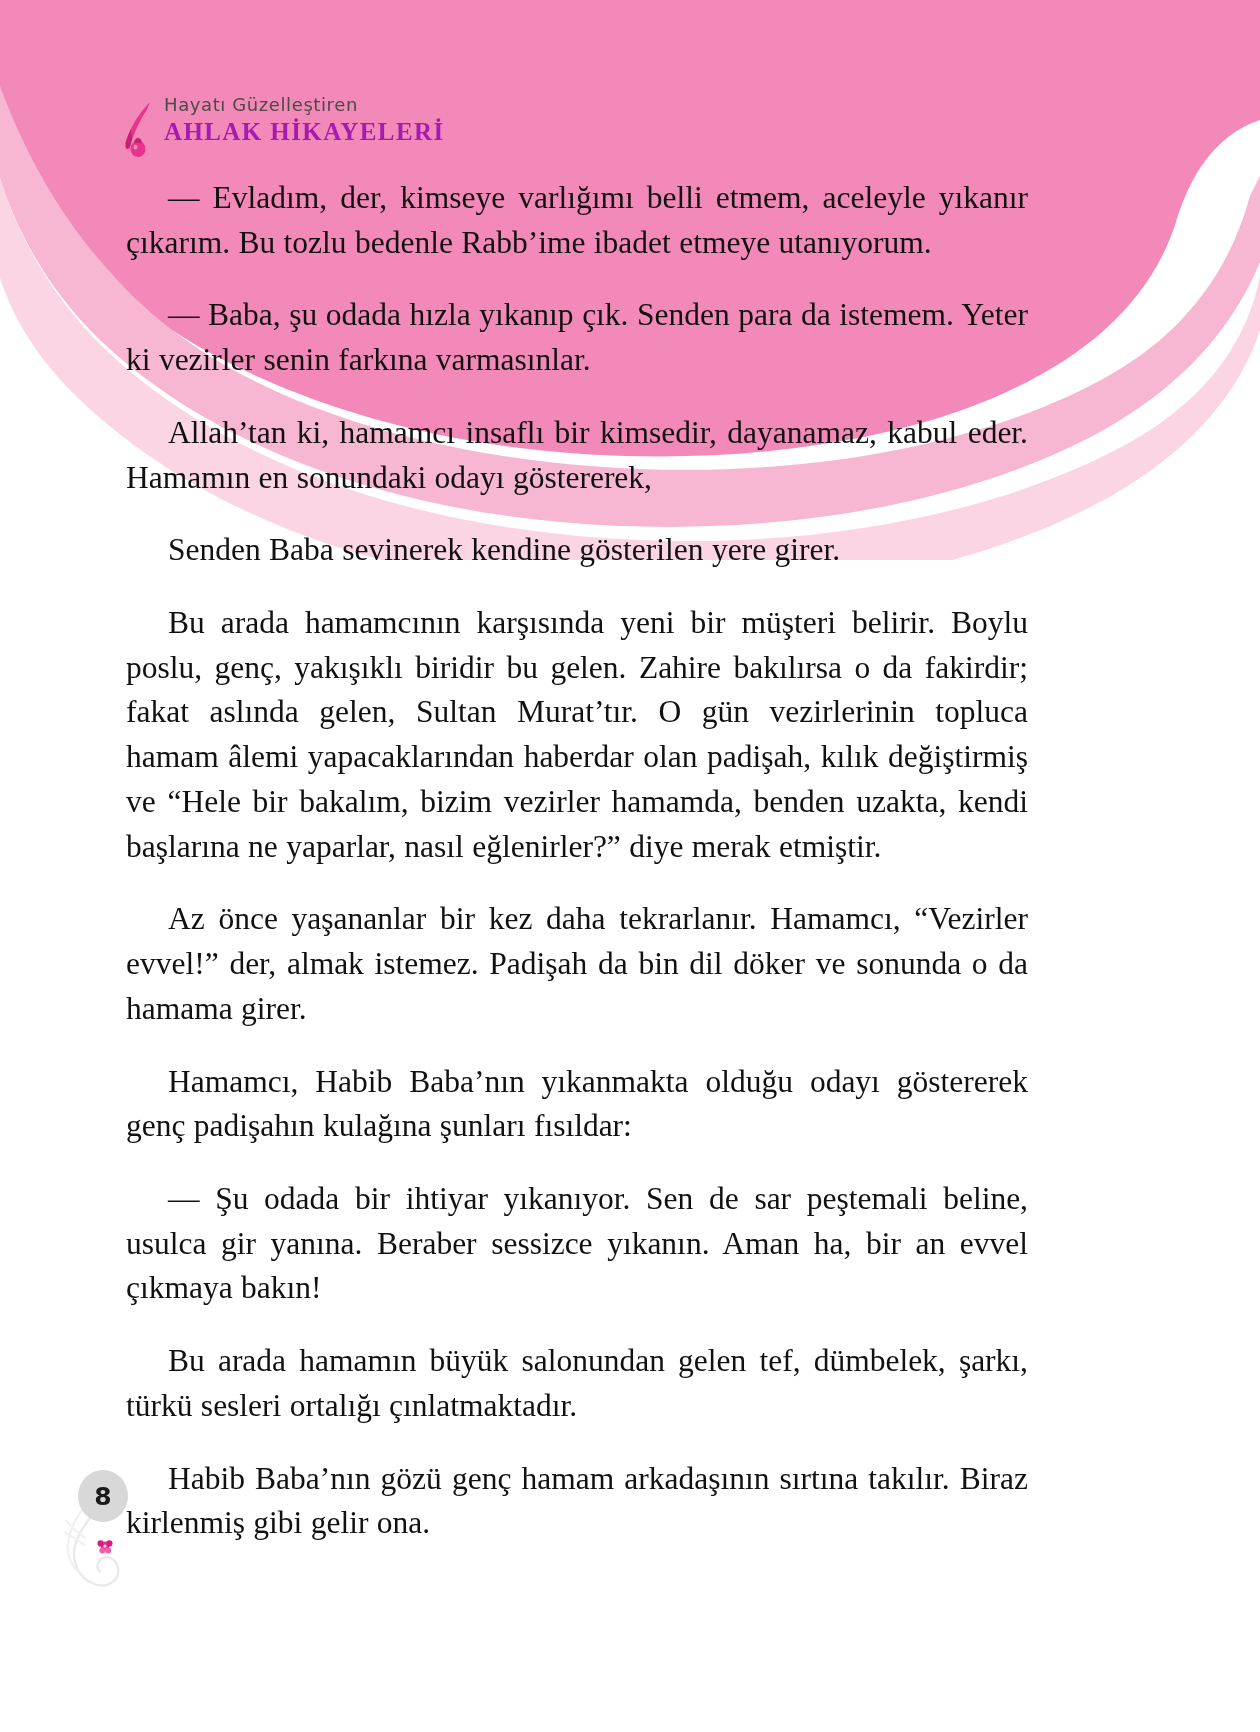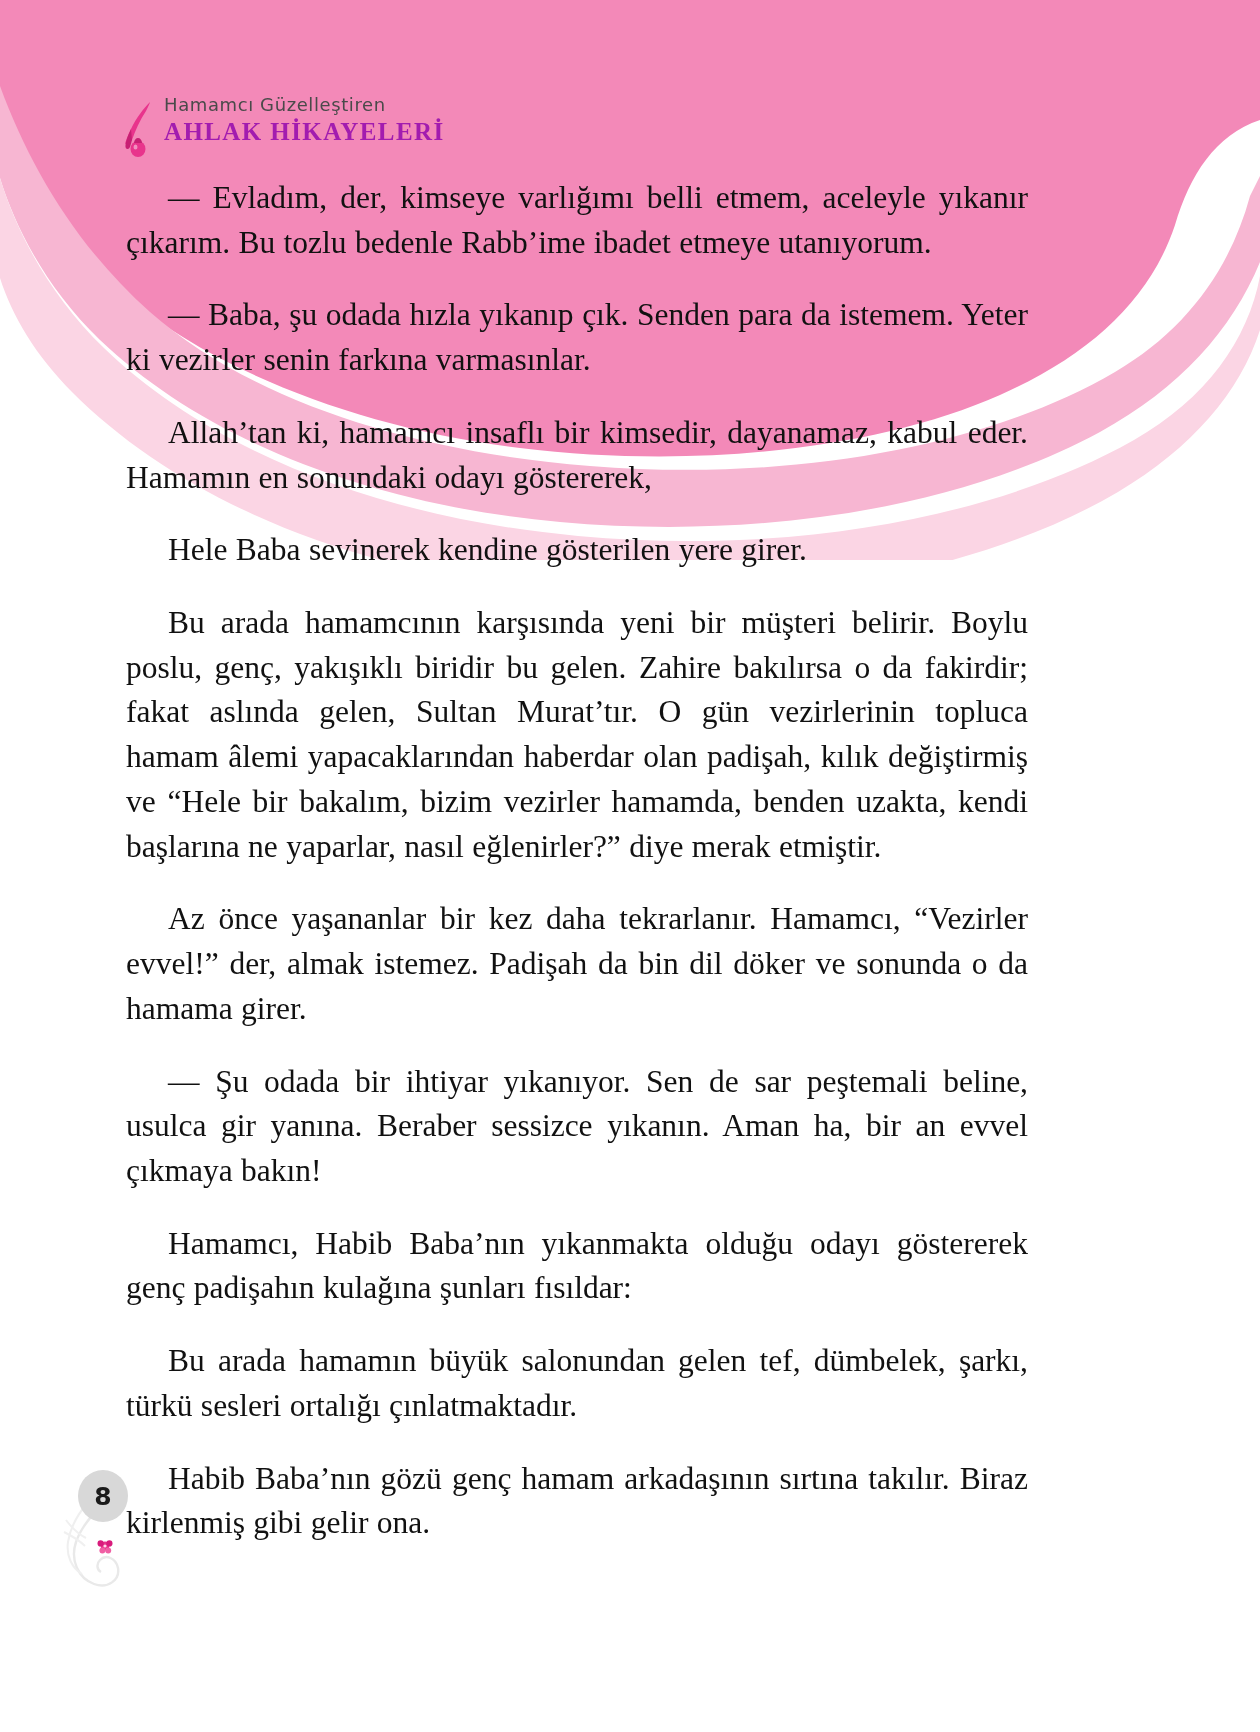--- a/index.html
+++ b/index.html
@@ -155,34 +155,34 @@
 
   <div class="logo">
     <svg class="logo-quill" viewBox="0 0 36 58" xmlns="http://www.w3.org/2000/svg">
       <path d="M30,2 C24,8 16,18 11,29 C8,35 6,40 5,44 L12,40 C15,31 20,20 26,11 C28,7 29.5,4 30,2 Z" fill="#e8348c"></path>
       <path d="M11,29 C8,35 6,41 5.5,45 C5.2,47.5 6,49 7.5,49 C9,49 10,47.5 10.6,45 L12,40 Z" fill="#c71f73"></path>
       <ellipse cx="18" cy="49" rx="7.5" ry="8" fill="#e8348c"></ellipse>
       <path d="M14,43 C14,40 16,38 18,38 C20,38 22,40 22,43 Z" fill="#c71f73"></path>
       <ellipse cx="15.5" cy="47" rx="2" ry="2.5" fill="#ffffff" opacity="0.45"></ellipse>
     </svg>
     <div class="logo-text">
-      <span class="logo-line1">Hamamcı Güzelleştiren</span>
+      <span class="logo-line1">Hayatı Güzelleştiren</span>
       <span class="logo-line2">AHLAK HİKAYELERİ</span>
     </div>
   </div>
 
   <div class="content">
     <p class="para">— Evladım, der, kimseye varlığımı belli etmem, aceleyle yıkanır çıkarım. Bu tozlu bedenle Rabb’ime ibadet etmeye utanıyorum.</p>
     <p class="para">— Baba, şu odada hızla yıkanıp çık. Senden para da istemem. Yeter ki vezirler senin farkına varmasınlar.</p>
     <p class="para">Allah’tan ki, hamamcı insaflı bir kimsedir, dayanamaz, kabul eder. Hamamın en sonundaki odayı göstererek,</p>
-    <p class="para">Hele Baba sevinerek kendine gösterilen yere girer.</p>
+    <p class="para">Senden Baba sevinerek kendine gösterilen yere girer.</p>
     <p class="para">Bu arada hamamcının karşısında yeni bir müşteri belirir. Boylu poslu, genç, yakışıklı biridir bu gelen. Zahire bakılırsa o da fakirdir; fakat aslında gelen, Sultan Murat’tır. O gün vezirlerinin topluca hamam âlemi yapacaklarından haberdar olan padişah, kılık değiştirmiş ve “Hele bir bakalım, bizim vezirler hamamda, benden uzakta, kendi başlarına ne yaparlar, nasıl eğlenirler?” diye merak etmiştir.</p>
     <p class="para">Az önce yaşananlar bir kez daha tekrarlanır. Hamamcı, “Vezirler evvel!” der, almak istemez. Padişah da bin dil döker ve sonunda o da hamama girer.</p>
+    <p class="para">Hamamcı, Habib Baba’nın yıkanmakta olduğu odayı göstererek genç padişahın kulağına şunları fısıldar:</p>
     <p class="para">— Şu odada bir ihtiyar yıkanıyor. Sen de sar peştemali beline, usulca gir yanına. Beraber sessizce yıkanın. Aman ha, bir an evvel çıkmaya bakın!</p>
-    <p class="para">Hamamcı, Habib Baba’nın yıkanmakta olduğu odayı göstererek genç padişahın kulağına şunları fısıldar:</p>
     <p class="para">Bu arada hamamın büyük salonundan gelen tef, dümbelek, şarkı, türkü sesleri ortalığı çınlatmaktadır.</p>
     <p class="para">Habib Baba’nın gözü genç hamam arkadaşının sırtına takılır. Biraz kirlenmiş gibi gelir ona.</p>
   </div>
 
   <div class="page-number-wrap">
     <svg class="page-ornament" viewBox="0 0 110 130" xmlns="http://www.w3.org/2000/svg">
       <path d="M62,18 C48,30 34,44 28,62 C22,80 30,98 46,104 C60,109 72,100 70,88
                C68,78 58,74 52,80 C48,84 49,90 53,92" fill="none" stroke="#e9e9e9" stroke-width="2.4"></path>
       <path d="M40,22 C30,34 22,48 20,62 C18,76 24,88 34,94" fill="none" stroke="#efefef" stroke-width="2"></path>
       <path d="M18,40 C24,48 30,54 38,58" fill="none" stroke="#f0f0f0" stroke-width="2"></path>

